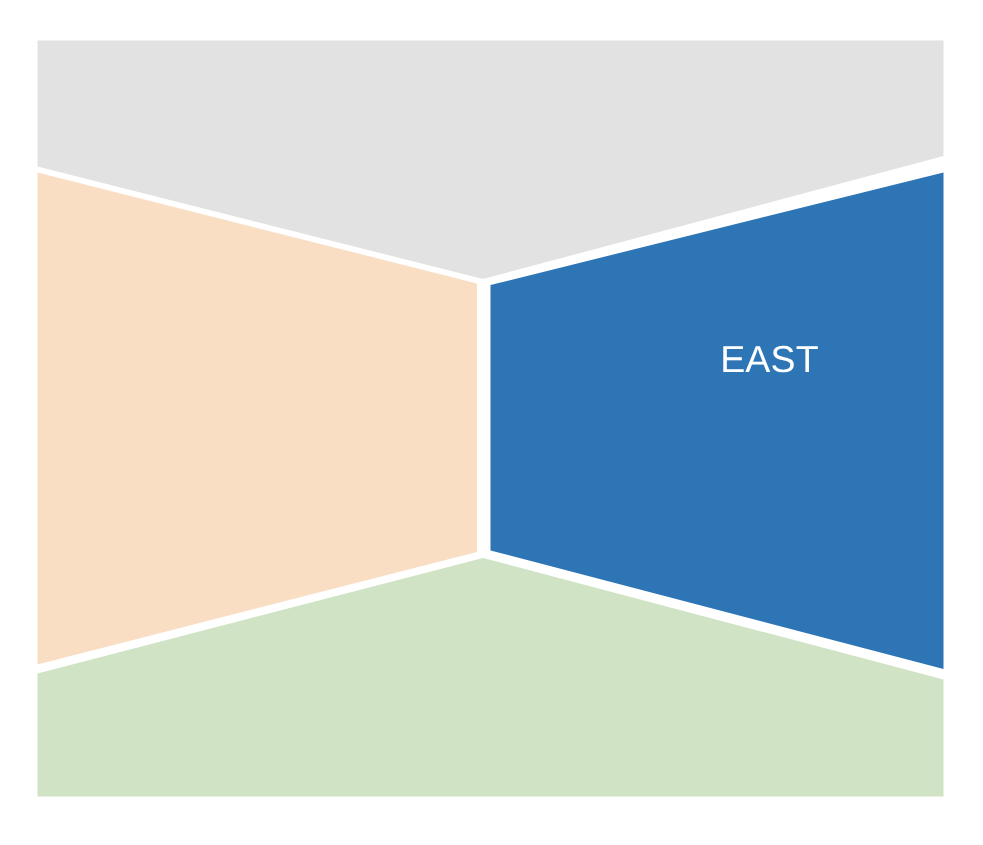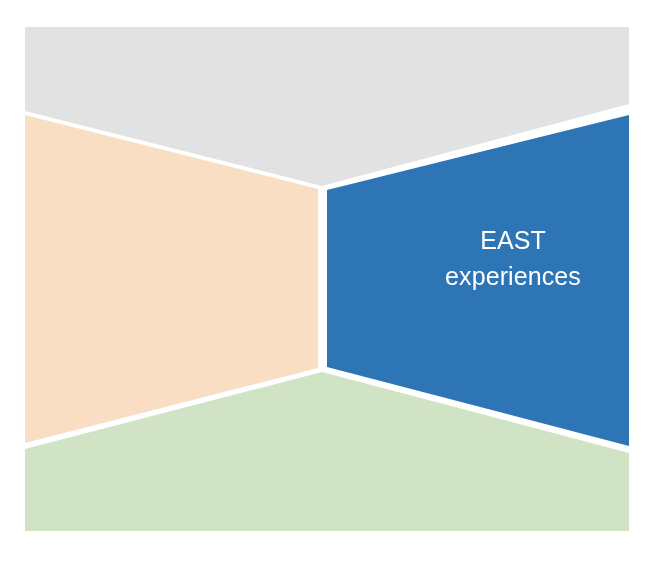--- a/index.html
+++ b/index.html
@@ -57,16 +57,15 @@
 
     <polygon id="panel-west" fill="#F9DEC4" points="25,115 318,189 318,368 25,443"></polygon>
 
     <polygon id="panel-east" fill="#2E75B6" points="327,190 629,115 629,446 327,367"></polygon>
 
     <polygon id="panel-south" fill="#D0E4C5" points="25,449 322,372 629,453 629,531 25,531"></polygon>
   </svg>
 
   <div id="east-label" class="panel-label">
     <span class="lbl-line">EAST</span>
-    <span class="lbl-line">experiences</span>
   </div>
 
 </div>
 
 </body></html>

